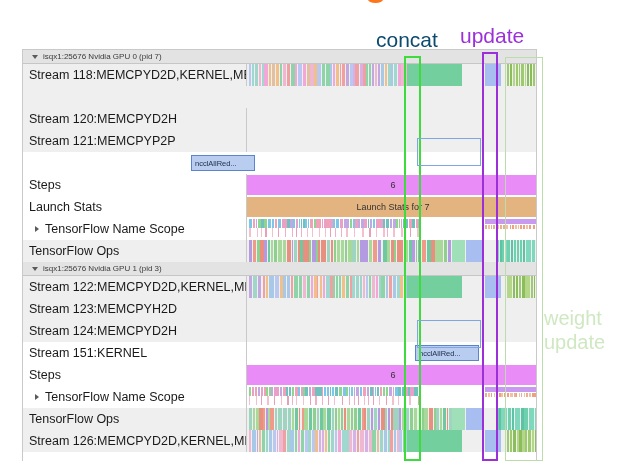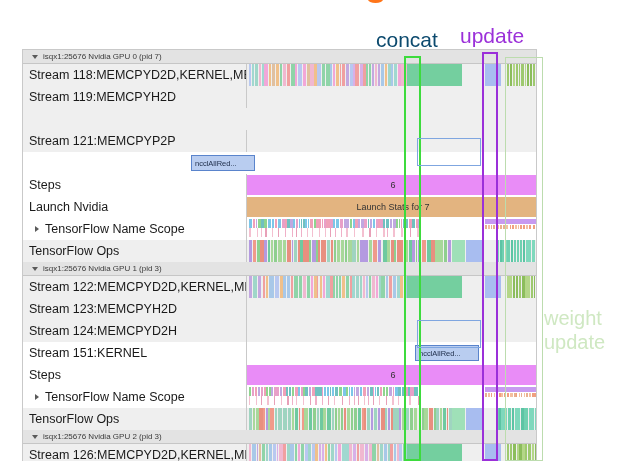--- a/index.html
+++ b/index.html
@@ -164,26 +164,26 @@
           <div class="bar" style="left: 271.697px; width: 1.60292px; background: rgb(158, 201, 111);"></div>
           <div class="bar" style="left: 274.044px; width: 2.87719px; background: rgb(158, 201, 111);"></div>
           <div class="bar" style="left: 277.528px; width: 1.6318px; background: rgb(180, 214, 136);"></div>
           <div class="bar" style="left: 279.985px; width: 2.4545px; background: rgb(140, 189, 92);"></div>
           <div class="bar" style="left: 282.888px; width: 2.26415px; background: rgb(140, 189, 92);"></div>
           <div class="bar" style="left: 285.891px; width: 1.91408px; background: rgb(158, 201, 111);"></div>
           <div class="bar" style="left: 288.749px; width: 2.23985px; background: rgb(140, 189, 92);"></div>
         </div>
       </div>
       <div class="row alt">
-        <div class="lbl">
-          <span>Stream 119:MEMCPYH2D</span>
-        </div>
         <div class="track"></div>
       </div>
       <div class="row alt">
+        <div class="lbl">
+          <span>Stream 120:MEMCPYD2H</span>
+        </div>
         <div class="track"></div>
       </div>
       <div class="row alt">
         <div class="lbl">
           <span>Stream 121:MEMCPYP2P</span>
         </div>
         <div class="track"></div>
       </div>
       <div class="row">
         <div class="track">
@@ -193,21 +193,21 @@
       <div class="row">
         <div class="lbl">
           <span>Steps</span>
         </div>
         <div class="track">
           <div class="steps-bar" style="left: 0px; width: 292px;">6</div>
         </div>
       </div>
       <div class="row">
         <div class="lbl">
-          <span>Launch Nvidia</span>
+          <span>Launch Stats</span>
         </div>
         <div class="track">
           <div class="launch-bar" style="left: 0px; width: 292px;">Launch Stats for 7</div>
         </div>
       </div>
       <div class="row">
         <div class="lbl indent">
           <span class="caret caret-right" style="margin-right: 6px;"></span>
           <span>TensorFlow Name Scope</span>
         </div>
@@ -705,24 +705,20 @@
           <div class="bar" style="left: 267.893px; width: 1.8325px; background: rgb(127, 216, 188);"></div>
           <div class="bar" style="left: 270.179px; width: 2.88407px; background: rgb(127, 216, 188);"></div>
           <div class="bar" style="left: 273.579px; width: 3.03713px; background: rgb(92, 196, 164);"></div>
           <div class="bar" style="left: 277.037px; width: 1.6679px; background: rgb(111, 208, 176);"></div>
           <div class="bar" style="left: 279.339px; width: 2.15949px; background: rgb(111, 208, 176);"></div>
           <div class="bar" style="left: 281.962px; width: 1.7546px; background: rgb(127, 216, 188);"></div>
           <div class="bar" style="left: 284.393px; width: 3.0604px; background: rgb(127, 216, 188);"></div>
           <div class="bar" style="left: 288.237px; width: 2.64019px; background: rgb(127, 216, 188);"></div>
         </div>
       </div>
-      <div class="grp-header">
-        <span class="caret"></span>
-        <span>isqx1:25676 Nvidia GPU 2 (pid 3)</span>
-      </div>
       <div class="row alt">
         <div class="lbl">
           <span>Stream 126:MEMCPYD2D,KERNEL,MI</span>
         </div>
         <div class="track">
           <div class="bar" style="left: 2px; width: 2.3955px; background: rgb(240, 184, 208);"></div>
           <div class="bar" style="left: 5.48488px; width: 3.42012px; background: rgb(168, 200, 232);"></div>
           <div class="bar" style="left: 9.64014px; width: 1.58026px; background: rgb(195, 168, 224);"></div>
           <div class="bar" style="left: 12.2408px; width: 1.80119px; background: rgb(224, 192, 160);"></div>
           <div class="bar" style="left: 15.0029px; width: 2.94059px; background: rgb(143, 212, 168);"></div>

